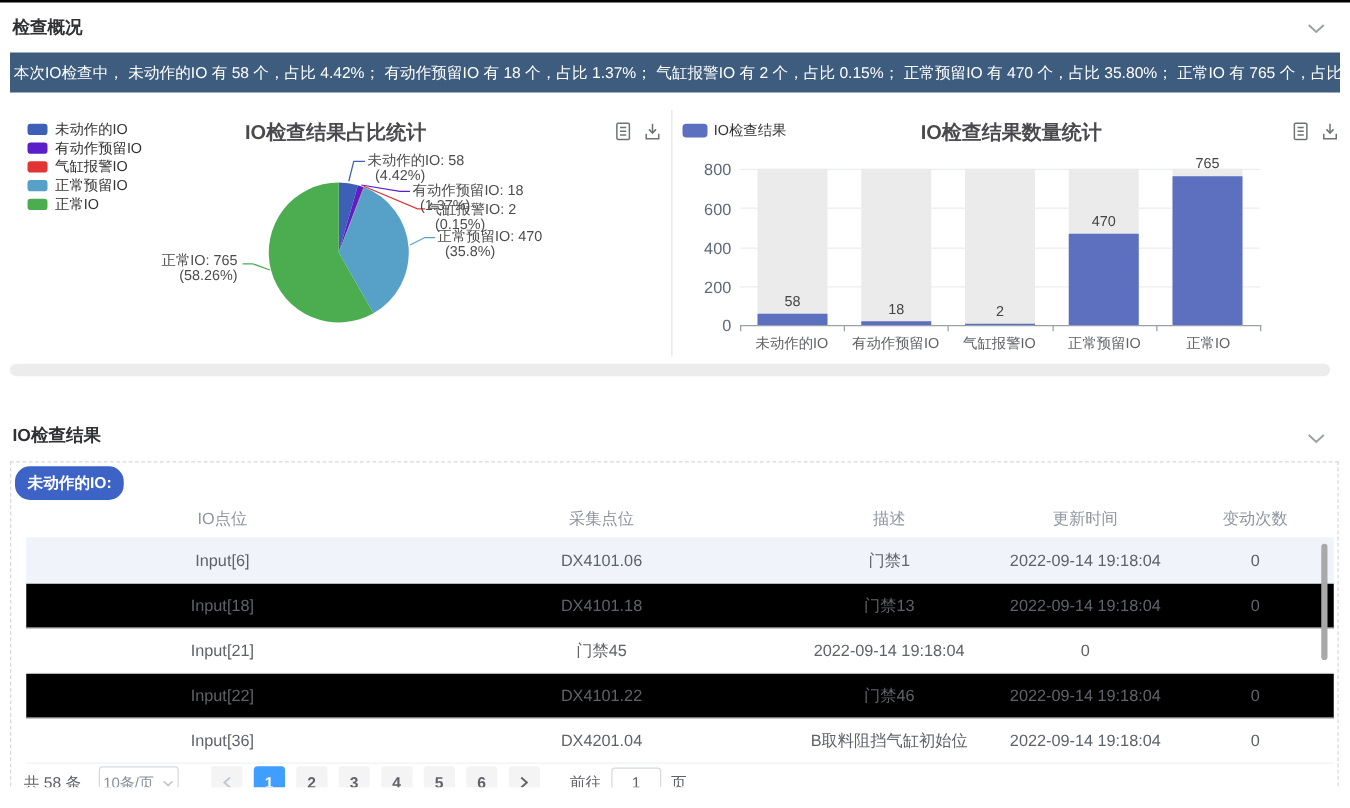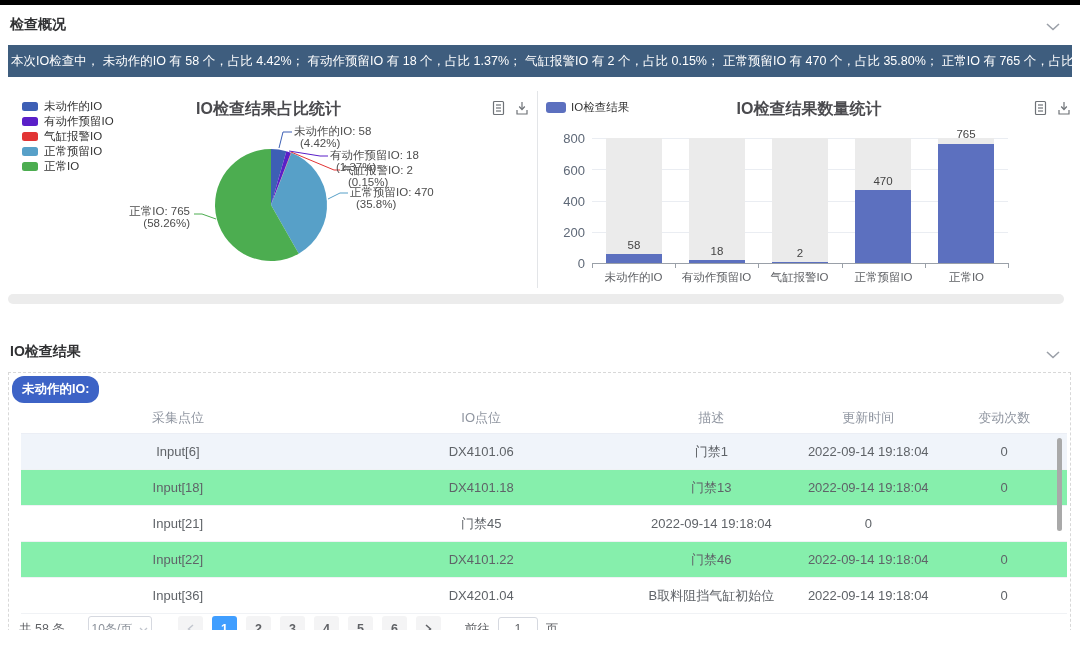--- a/index.html
+++ b/index.html
@@ -1,17 +1,17 @@
 <!DOCTYPE html>
 <html><head>
 <meta charset="utf-8">
 <style>
   * { margin:0; padding:0; box-sizing:border-box; }
   body { font-family:"Liberation Sans","DejaVu Sans",sans-serif; background:#fff; }
-  .page { position:relative; width:1080px; height:630px; background:#fff; overflow:hidden; border-top:5px solid #000000; }
+  .page { position:relative; width:1080px; height:630px; background:#fff; overflow:hidden; border-top:2px solid #000000; }
 
   .sec-title { position:absolute; left:10px; font-size:14px; font-weight:700; color:#303133; }
   .chev { position:absolute; left:1046px; cursor:pointer; }
 
   .banner { position:absolute; left:8px; top:40px; width:1064px; height:32px; line-height:32px;
             color:#fff; font-size:12.5px; padding-left:3px; white-space:nowrap; overflow:hidden; }
 
   .charts-row { position:absolute; left:0; top:80px; width:1080px; height:205px; }
   .vdivider { position:absolute; left:537px; top:6px; width:1px; height:197px; background:#e3e5e8; }
 
@@ -46,26 +46,26 @@
   .badge { position:absolute; left:3px; top:3px; padding:5px 10px; border-radius:12px; color:#fff;
            font-size:12.5px; font-weight:700; cursor:pointer; }
 
   .tbl { position:absolute; left:12px; top:29px; width:1046px; }
   .trow { display:grid; grid-template-columns:30% 28% 16% 14% 12%; align-items:center; }
   .thead { height:32px; border-bottom:1px solid #ebeef5; }
   .thead .cell { font-size:13px; color:#8f95a0; text-align:center; }
   .tr { height:36px; border-bottom:1px solid #f0f2f5; }
   .tr .cell { font-size:13px; color:#5f6368; text-align:center; }
   .tr.hl { background:#f0f4fa; }
-  .tr.stripe { background:#86efac; }
+  .tr.stripe { background:#000000; }
 
   .vthumb { position:absolute; left:1048px; top:65px; width:5px; height:93px; background:#a9a9a9; border-radius:3px; cursor:pointer; }
 
   .pager { position:absolute; left:6px; top:243px; height:26px; display:flex; align-items:center; font-size:12.5px; color:#606266; }
-  .pager .total { margin:0 23px 0 4px; }
+  .pager .total { margin:0 14px 0 4px; }
   .psel { width:64px; height:26px; border:1px solid #d6d9e0; border-radius:3px; display:flex; align-items:center;
           justify-content:center; gap:7px; color:#8a9099; font-size:12px; cursor:pointer; background:#fff; }
   .pbtn { min-width:25px; height:26px; padding:0 4px; border-radius:3px; background:#f4f4f5; display:flex; align-items:center;
           justify-content:center; font-weight:700; font-size:12.5px; margin-left:9px; color:#606266; cursor:pointer; border:none; }
   .pbtn.prev { margin-left:26px; color:#c3c7cf; }
   .pbtn.active { color:#fff; }
   .goto-label { margin-left:24px; }
   .goto-input { width:40px; height:25px; border:1px solid #d6d9e0; border-radius:3px; text-align:center;
                 font-size:12.5px; color:#606266; margin:0 8px; font-family:inherit; }
 </style>
@@ -239,22 +239,22 @@
           <polyline points="1,1 7,6.5 13,1" stroke="#9ba0a8" stroke-width="1.6" fill="none"></polyline>
         </svg>
     </span>
   </div>
 
   <div class="result-box">
     <div class="badge" style="background-color: rgb(61, 99, 198);">未动作的IO:</div>
 
     <div class="tbl">
       <div class="trow thead">
+        <div class="cell">IO点位</div>
         <div class="cell">采集点位</div>
-        <div class="cell">IO点位</div>
         <div class="cell">描述</div>
         <div class="cell">更新时间</div>
         <div class="cell">变动次数</div>
       </div>
       <div class="trow tr hl">
         <div class="cell">Input[6]</div>
         <div class="cell">DX4101.06</div>
         <div class="cell">门禁1</div>
         <div class="cell">2022-09-14 19:18:04</div>
         <div class="cell">0</div>

